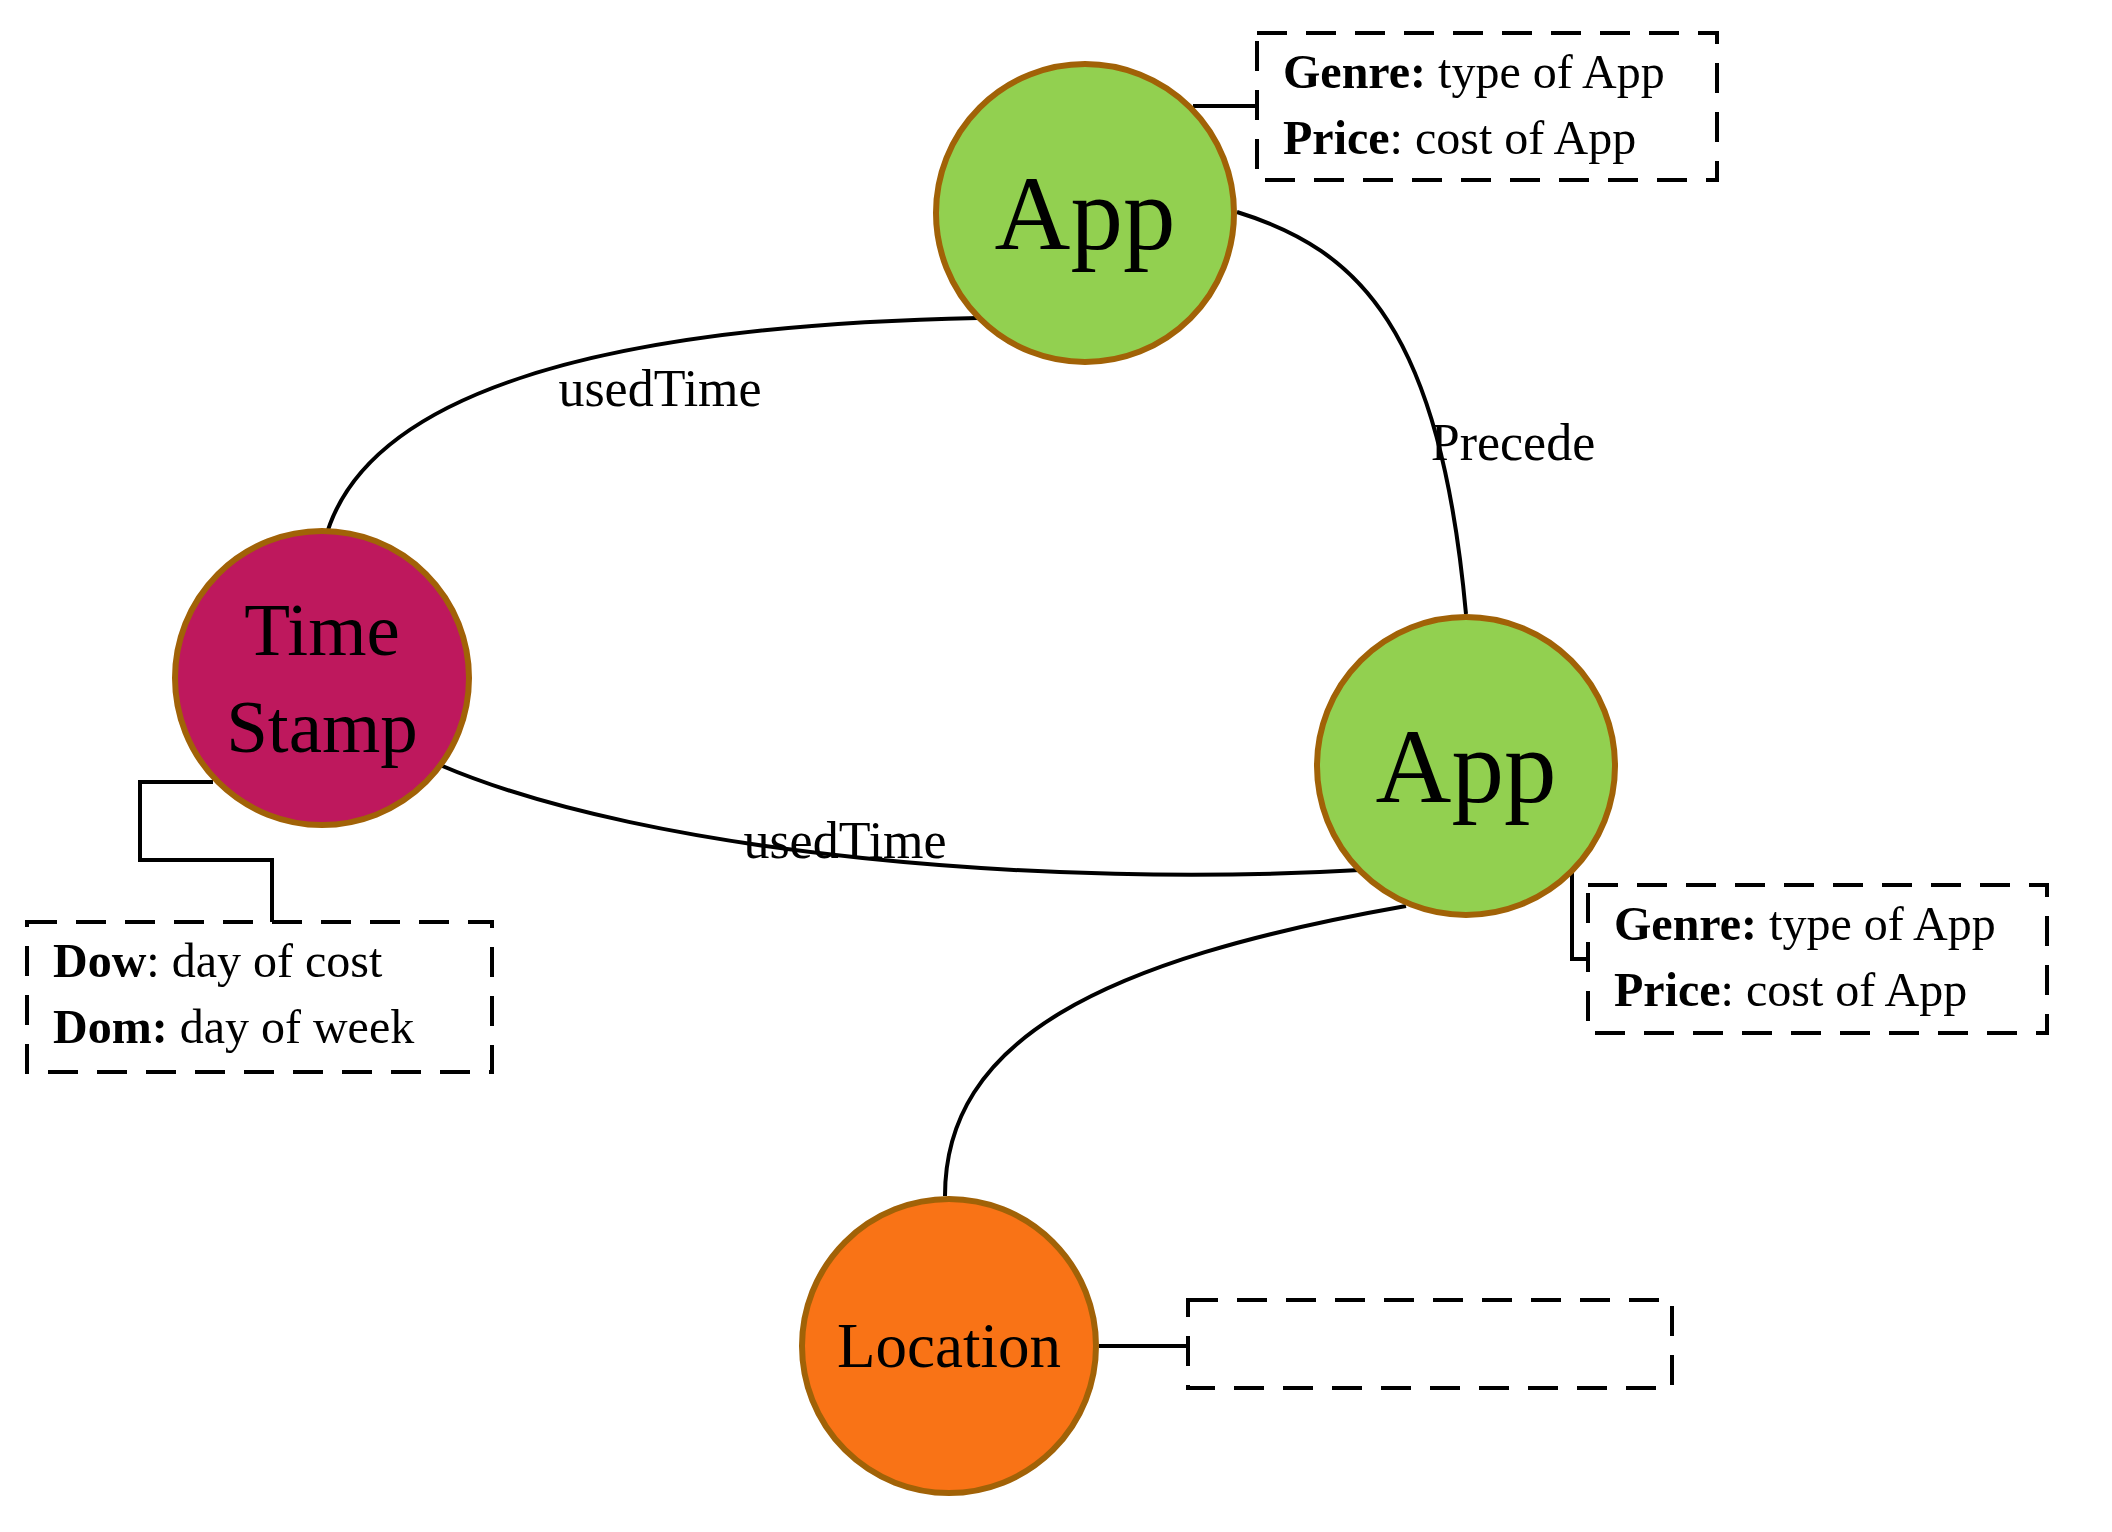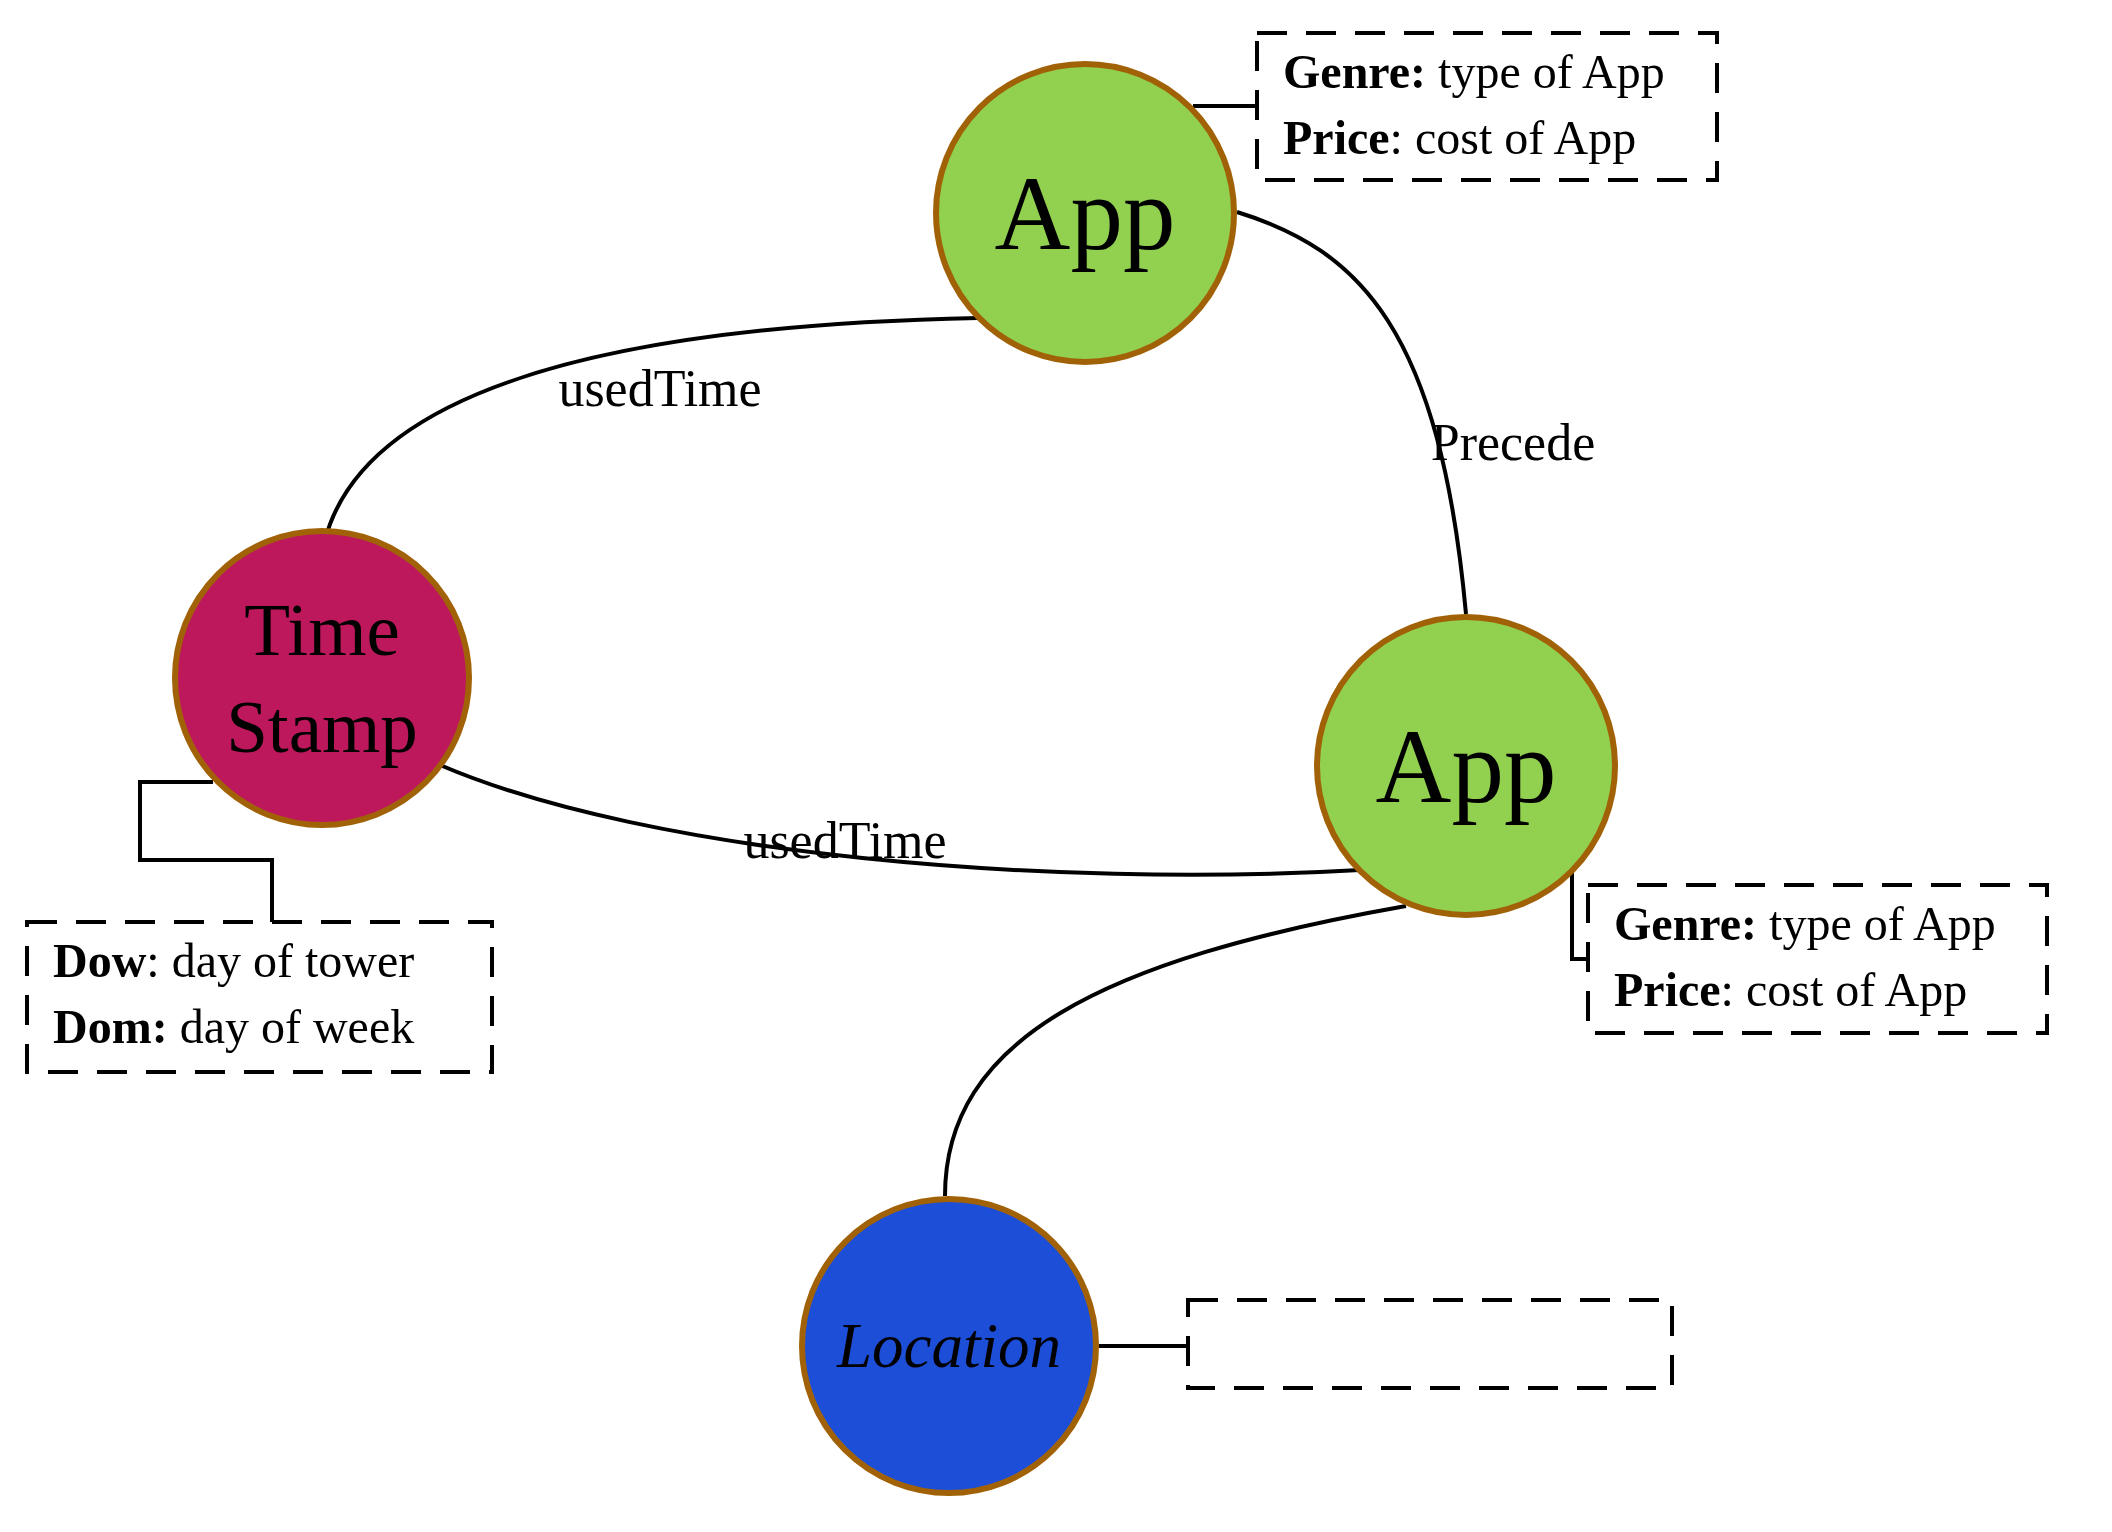--- a/index.html
+++ b/index.html
@@ -72,35 +72,35 @@
 
   <div class="node" id="node-timestamp" style="background-color: #be185d;">
     <span class="node-label">Time
 Stamp</span>
   </div>
 
   <div class="node" id="node-app-right" style="background-color: rgb(146, 208, 80);">
     <span class="node-label">App</span>
   </div>
 
-  <div class="node" id="node-location" style="background-color: #1d4ed8; font-style: italic;">
+  <div class="node" id="node-location" style="background-color: #f97316;">
     <span class="node-label">Location</span>
   </div>
 
   <div class="edge-label" id="label-usedtime-top">usedTime</div>
   <div class="edge-label" id="label-precede">Precede</div>
   <div class="edge-label" id="label-usedtime-bottom">usedTime</div>
 
   <div class="ann-box" id="ann-app-top">
     <div><b>Genre:</b><span> type of App</span></div>
     <div><b>Price</b><span>: cost of App</span></div>
   </div>
 
   <div class="ann-box" id="ann-timestamp">
-    <div><b>Dow</b><span>: day of tower</span></div>
+    <div><b>Dow</b><span>: day of cost</span></div>
     <div><b>Dom:</b><span> day of week</span></div>
   </div>
 
   <div class="ann-box" id="ann-app-right">
     <div><b>Genre:</b><span> type of App</span></div>
     <div><b>Price</b><span>: cost of App</span></div>
   </div>
 
 
 </div>

